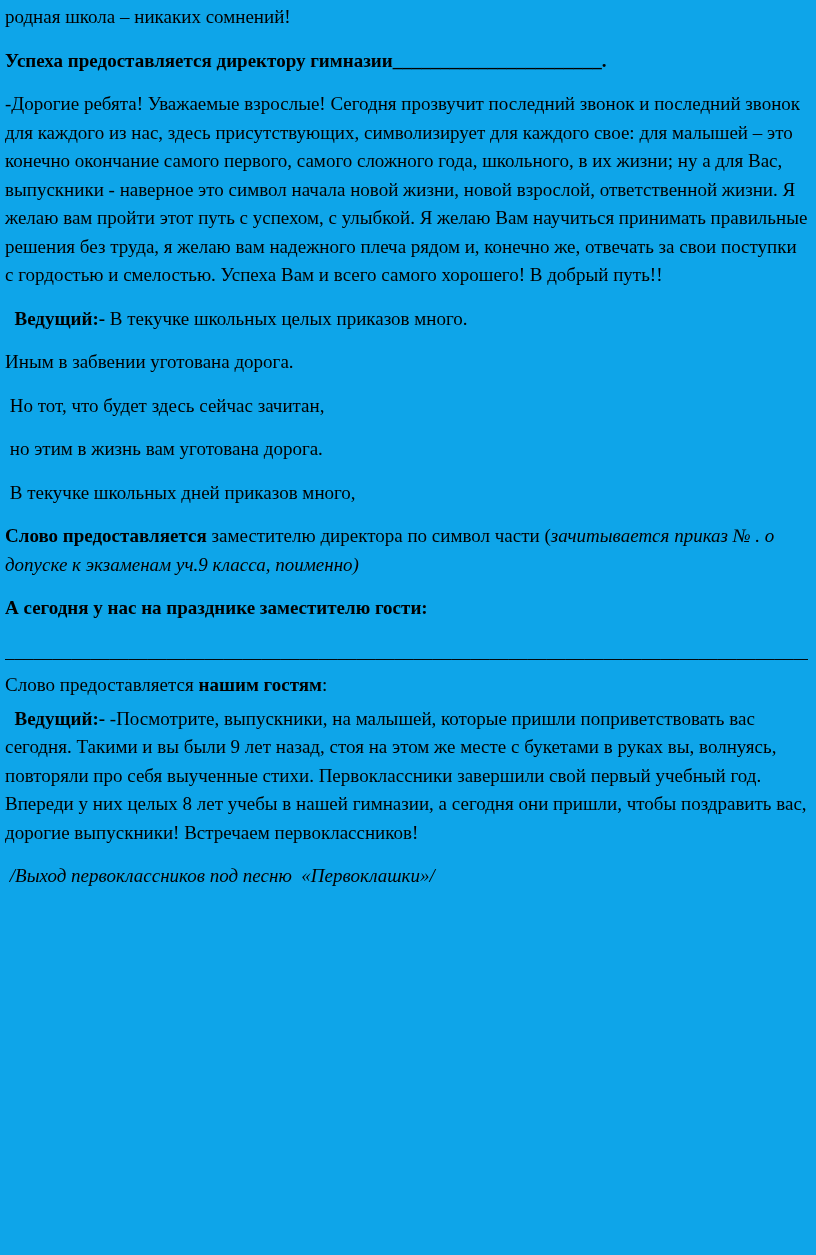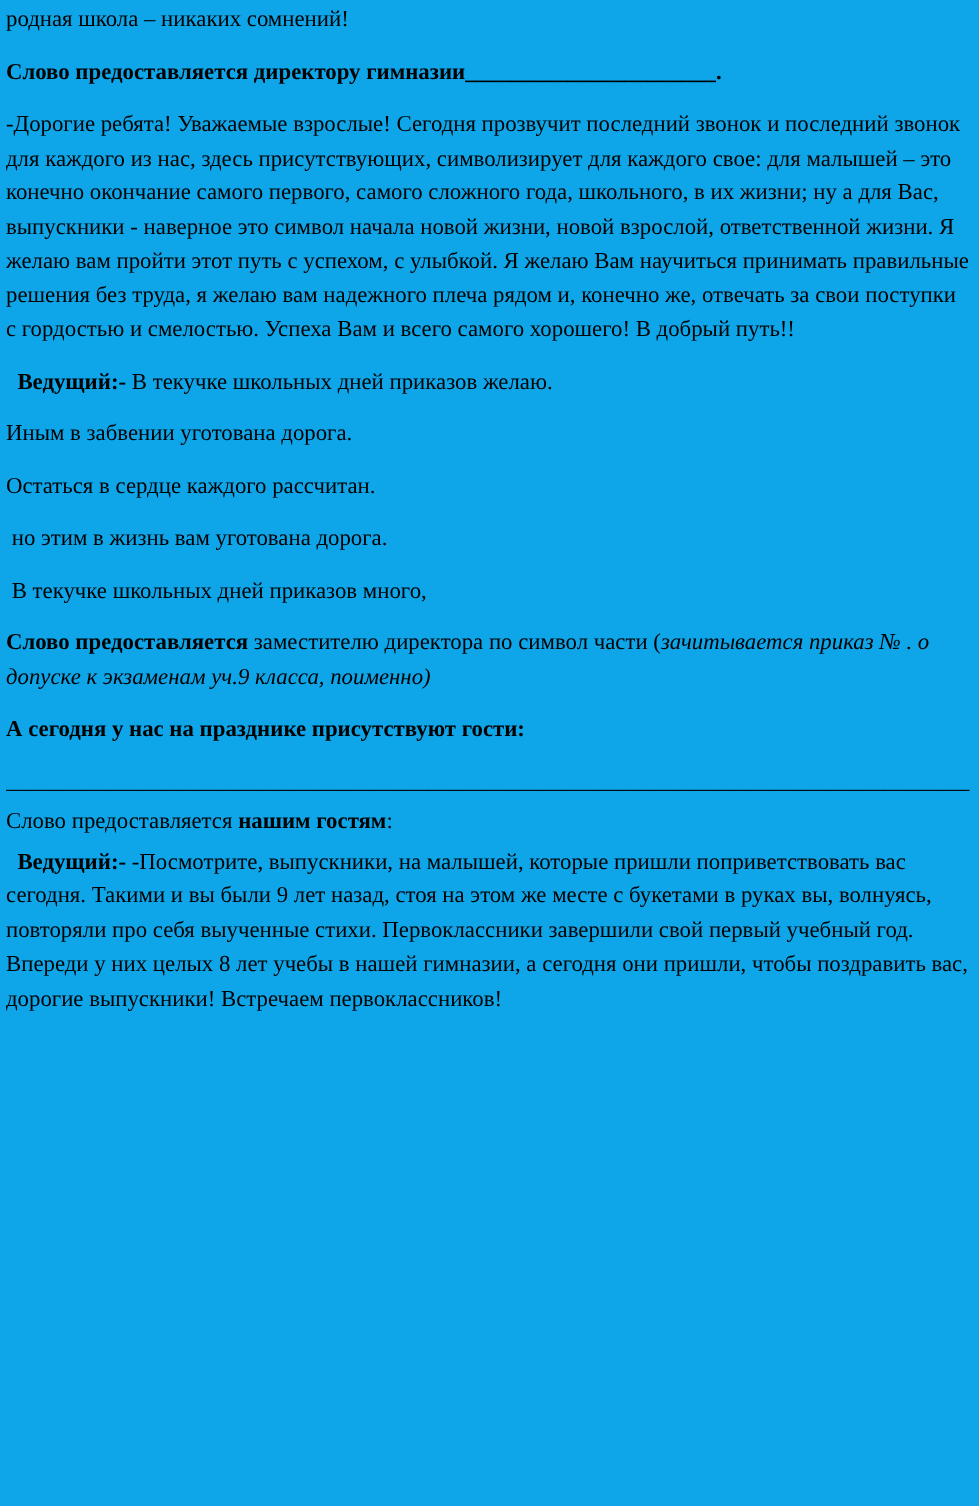--- a/index.html
+++ b/index.html
@@ -38,26 +38,27 @@
   }
   .b { font-weight: bold; }
   .i { font-style: italic; }
 </style>
 </head>
 <body>
 
 <div class="page">
   <div id="doc-body">
       <p class="doc-par"><span class="">родная школа – никаких сомнений!</span></p>
-      <p class="doc-par"><span class="b ">Слово предоставляется директору гимназии______________________.</span></p>
+      <p class="doc-par"><span class="b ">Успеха предоставляется директору гимназии______________________.</span></p>
       <p class="doc-par"><span class="">-Дорогие ребята! Уважаемые взрослые! Сегодня прозвучит последний звонок и последний звонок для каждого из нас, здесь присутствующих, символизирует для каждого свое: для малышей – это конечно окончание самого первого, самого сложного года, школьного, в их жизни; ну а для Вас, выпускники - наверное это символ начала новой жизни, новой взрослой, ответственной жизни. Я желаю вам пройти этот путь с успехом, с улыбкой. Я желаю Вам научиться принимать правильные решения без труда, я желаю вам надежного плеча рядом и, конечно же, отвечать за свои поступки с гордостью и смелостью. Успеха Вам и всего самого хорошего! В добрый путь!!</span></p>
-      <p class="doc-par poem"><span class="b ">  Ведущий:- </span><span class="">В текучке школьных дней приказов желаю.</span></p>
+      <p class="doc-par poem"><span class="b ">  Ведущий:- </span><span class="">В текучке школьных целых приказов много.</span></p>
       <p class="doc-par poem"><span class="">Иным в забвении уготована дорога.</span></p>
-      <p class="doc-par poem"><span class="">Остаться в сердце каждого рассчитан.</span></p>
+      <p class="doc-par poem"><span class=""> Но тот, что будет здесь сейчас зачитан,</span></p>
       <p class="doc-par poem"><span class=""> но этим в жизнь вам уготована дорога.</span></p>
       <p class="doc-par poem"><span class=""> В текучке школьных дней приказов много,</span></p>
       <p class="doc-par"><span class="b ">Слово предоставляется </span><span class="">заместителю директора по символ части (</span><span class="i">зачитывается приказ № . о допуске к экзаменам уч.9 класса, поименно)</span></p>
-      <p class="doc-par"><span class="b ">А сегодня у нас на празднике присутствуют гости:</span></p>
+      <p class="doc-par"><span class="b ">А сегодня у нас на празднике заместителю гости:</span></p>
       <p class="doc-par rule"><span class="">_____________________________________________________________________________________</span></p>
       <p class="doc-par tight"><span class="">Слово предоставляется </span><span class="b ">нашим гостям</span><span class="">:</span></p>
       <p class="doc-par"><span class="b ">  Ведущий:- </span><span class="">-Посмотрите, выпускники, на малышей, которые пришли поприветствовать вас сегодня. Такими и вы были 9 лет назад, стоя на этом же месте с букетами в руках вы, волнуясь, повторяли про себя выученные стихи. Первоклассники завершили свой первый учебный год. Впереди у них целых 8 лет учебы в нашей гимназии, а сегодня они пришли, чтобы поздравить вас, дорогие выпускники! Встречаем первоклассников!</span></p>
+      <p class="doc-par"><span class="i"> /Выход первоклассников под песню  «Первоклашки»/</span></p>
     </div>
 </div>
 
 </body></html>

